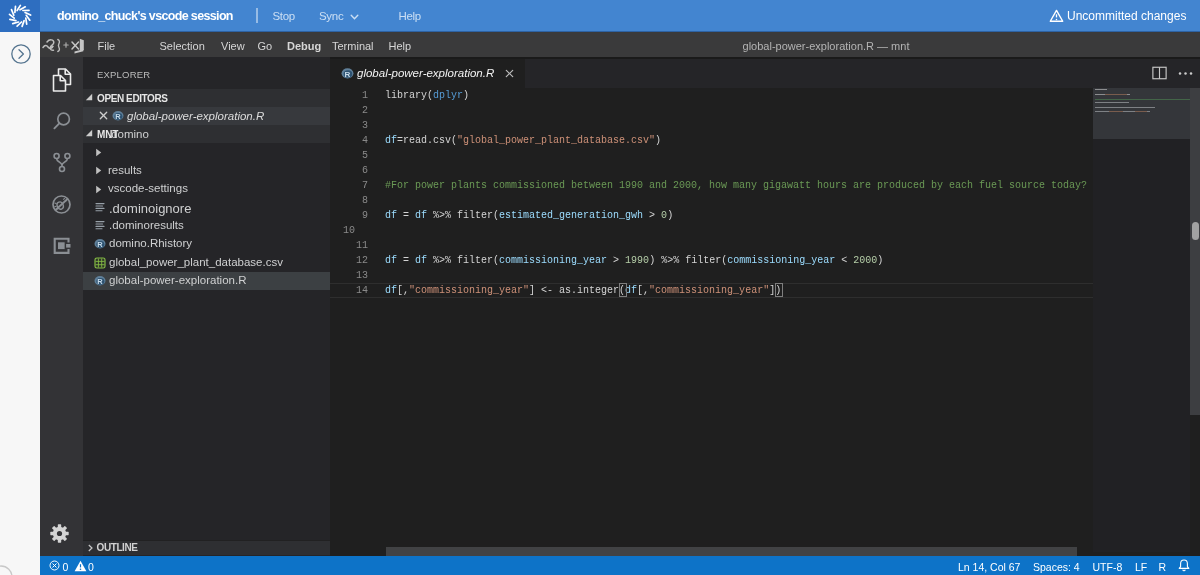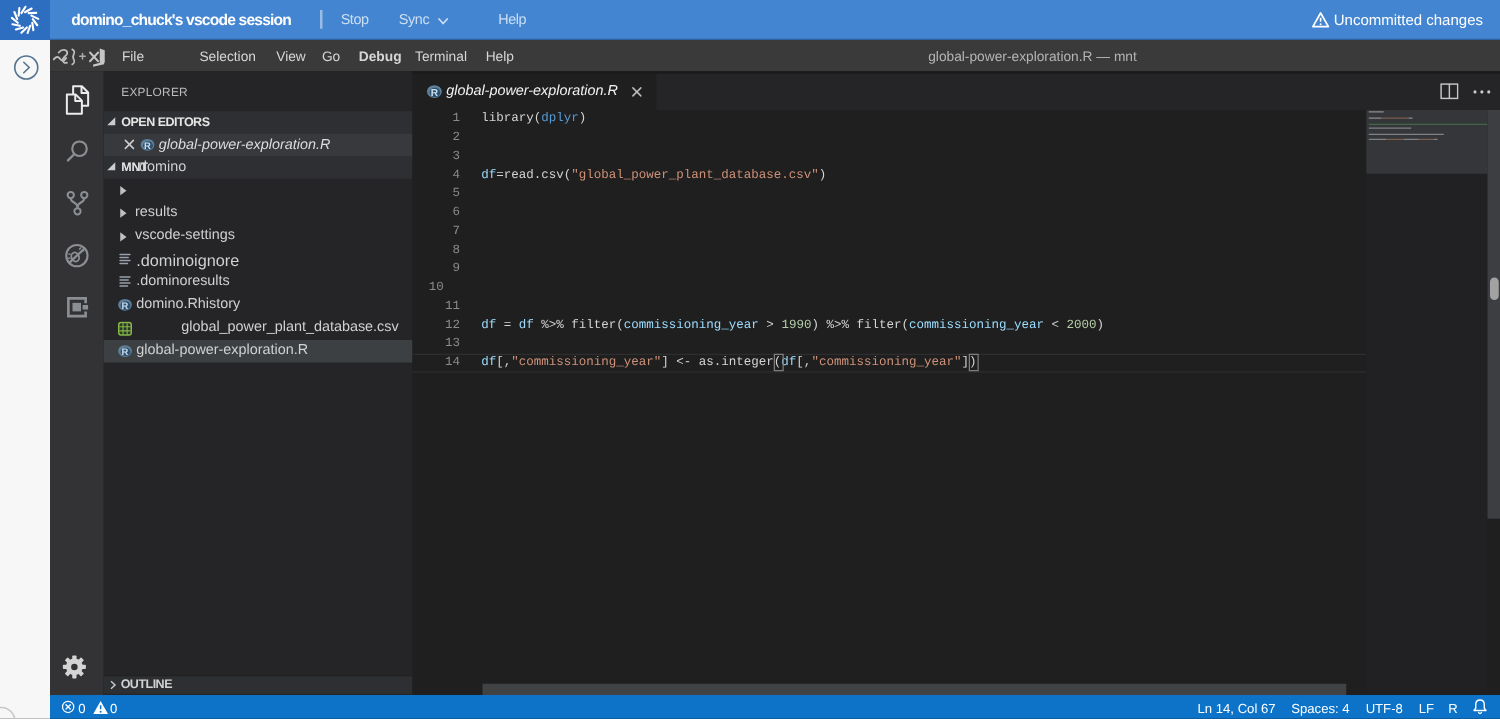--- a/index.html
+++ b/index.html
@@ -221,21 +221,21 @@
 <div class="abs" style="left:109px;top:237.4px;font-size:11.5px;color:#cfd0d1;">domino.Rhistory</div>
 <svg class="abs" style="left:94px;top:256.59999999999997px;" width="12" height="12" viewBox="0 0 12 12">
       <rect x="1" y="1" width="10" height="10" rx="1.8" fill="rgba(125,186,61,0.10)" stroke="#83b944" stroke-width="1.2"></rect>
       <g stroke="#83b944" stroke-width="0.9">
         <line x1="4.4" y1="1.5" x2="4.4" y2="10.5"></line>
         <line x1="7.7" y1="1.5" x2="7.7" y2="10.5"></line>
         <line x1="1.5" y1="4.4" x2="10.5" y2="4.4"></line>
         <line x1="1.5" y1="7.7" x2="10.5" y2="7.7"></line>
       </g>
     </svg>
-<div class="abs" style="left:109px;top:255.8px;font-size:11.5px;color:#cfd0d1;margin-left:36px;">global_power_plant_database.csv</div>
+<div class="abs" style="left:109px;top:255.8px;font-size:11.5px;color:#cfd0d1;">global_power_plant_database.csv</div>
 <div class="abs" style="left:83px;top:271.8px;width:247px;height:18.4px;background:#3c4043;"></div>
 <svg class="abs" style="left:94px;top:274.99999999999994px;" width="12" height="12" viewBox="0 0 12 12">
       <ellipse cx="6" cy="5.8" rx="5.5" ry="4.7" fill="#60809a"></ellipse>
       <ellipse cx="6.4" cy="6.4" rx="4.0" ry="3.4" fill="#2d5271"></ellipse>
       <text x="3.3" y="9" font-family="Liberation Sans" font-weight="bold" font-size="7.5" fill="#c9dcea">R</text>
     </svg>
 <div class="abs" style="left:109px;top:274.2px;font-size:11.5px;color:#cfd0d1;">global-power-exploration.R</div>
 
 <div class="abs" style="left:83px;top:540px;width:247px;height:14.5px;background:#2e2f32;border-top:1px solid #212122;"></div>
 <svg class="abs" style="left:87px;top:543.5px;" width="7" height="8" viewBox="0 0 7 8">
@@ -285,20 +285,22 @@
 <div class="abs mono" style="left:330px;top:192.5px;width:38px;text-align:right;color:#8a8a8a;">8</div>
 <div class="abs mono" style="left:330px;top:207.5px;width:38px;text-align:right;color:#8a8a8a;">9</div>
 <div class="abs mono" style="left:330px;top:222.5px;width:38px;text-align:center;color:#8a8a8a;">10</div>
 <div class="abs mono" style="left:330px;top:237.5px;width:38px;text-align:right;color:#8a8a8a;">11</div>
 <div class="abs mono" style="left:330px;top:252.5px;width:38px;text-align:right;color:#8a8a8a;">12</div>
 <div class="abs mono" style="left:330px;top:267.5px;width:38px;text-align:right;color:#8a8a8a;">13</div>
 <div class="abs mono" style="left:330px;top:282.5px;width:38px;text-align:right;color:#8a8a8a;">14</div>
 
 <div class="abs mono" style="left:385px;top:87.5px;"><span style="color:#d4d4d4">library(</span><span style="color:#569cd6">dplyr</span><span style="color:#d4d4d4">)</span></div>
 <div class="abs mono" style="left:385px;top:132.5px;"><span style="color:#9cdcfe">df</span><span style="color:#d4d4d4">=read.csv(</span><span style="color:#ce9178">"global_power_plant_database.csv"</span><span style="color:#d4d4d4">)</span></div>
+<div class="abs mono" style="left:385px;top:177.5px;"><span style="color:#6a9955">#For power plants commissioned between 1990 and 2000, how many gigawatt hours are produced by each fuel source today?</span></div>
+<div class="abs mono" style="left:385px;top:207.5px;"><span style="color:#9cdcfe">df</span><span style="color:#d4d4d4"> = </span><span style="color:#9cdcfe">df</span><span style="color:#d4d4d4"> %&gt;% filter(</span><span style="color:#9cdcfe">estimated_generation_gwh</span><span style="color:#d4d4d4"> &gt; </span><span style="color:#b5cea8">0</span><span style="color:#d4d4d4">)</span></div>
 <div class="abs mono" style="left:385px;top:252.5px;"><span style="color:#9cdcfe">df</span><span style="color:#d4d4d4"> = </span><span style="color:#9cdcfe">df</span><span style="color:#d4d4d4"> %&gt;% filter(</span><span style="color:#9cdcfe">commissioning_year</span><span style="color:#d4d4d4"> &gt; </span><span style="color:#b5cea8">1990</span><span style="color:#d4d4d4">) %&gt;% filter(</span><span style="color:#9cdcfe">commissioning_year</span><span style="color:#d4d4d4"> &lt; </span><span style="color:#b5cea8">2000</span><span style="color:#d4d4d4">)</span></div>
 <div class="abs mono" style="left:385px;top:282.5px;"><span style="color:#9cdcfe">df</span><span style="color:#d4d4d4">[,</span><span style="color:#ce9178">"commissioning_year"</span><span style="color:#d4d4d4">] &lt;- as.integer(</span><span style="color:#9cdcfe">df</span><span style="color:#d4d4d4">[,</span><span style="color:#ce9178">"commissioning_year"</span><span style="color:#d4d4d4">])</span></div>
 
 <div class="abs" style="left:618.5px;top:283px;width:8.5px;height:13.5px;border:1px solid #7e7e7e;"></div>
 <div class="abs" style="left:774.5px;top:283px;width:8.5px;height:13.5px;border:1px solid #7e7e7e;"></div>
 
 <div class="abs" style="left:1093px;top:88px;width:97px;height:464px;background:#212124;"></div>
 <div class="abs" style="left:1093px;top:88px;width:97px;height:51px;background:#34363a;"></div>
 <div class="abs" style="left:1095px;top:89.0px;width:12px;height:1.4px;background:#c8c8c8;opacity:0.6;"></div>
 <div class="abs" style="left:1095px;top:93.5px;width:10px;height:1.4px;background:#c8c8c8;opacity:0.6;"></div>

